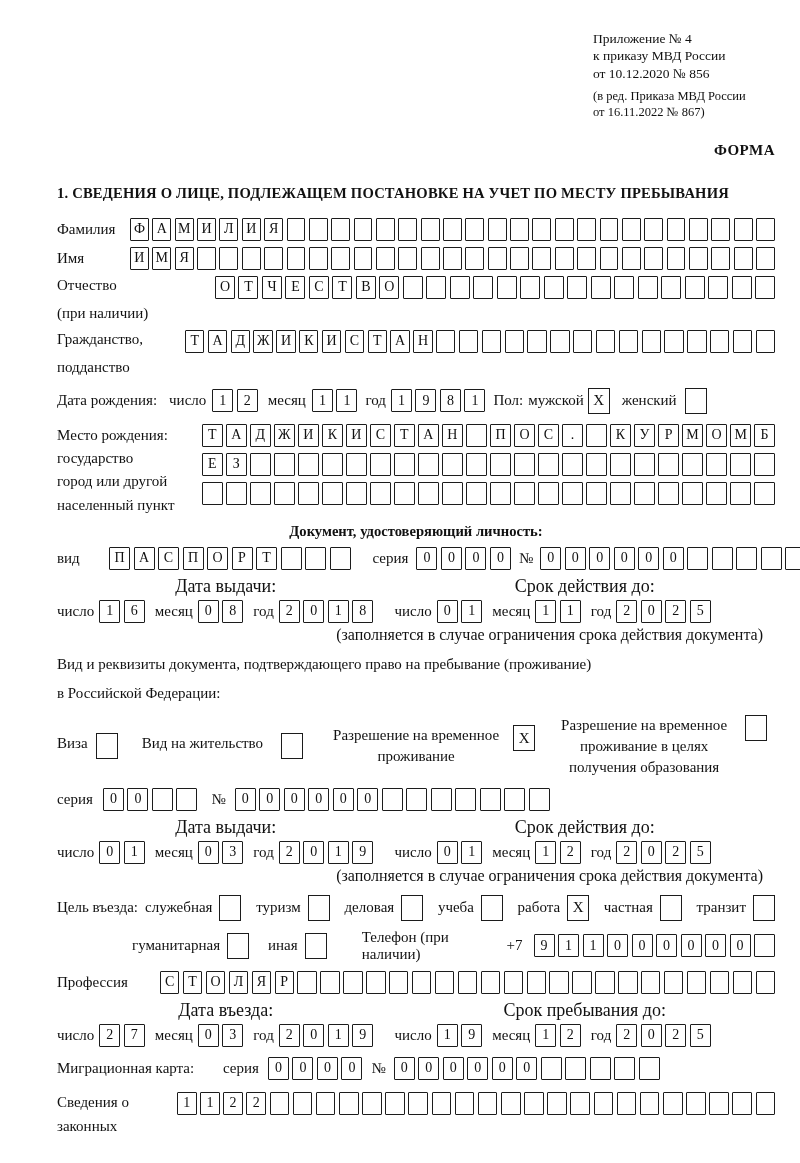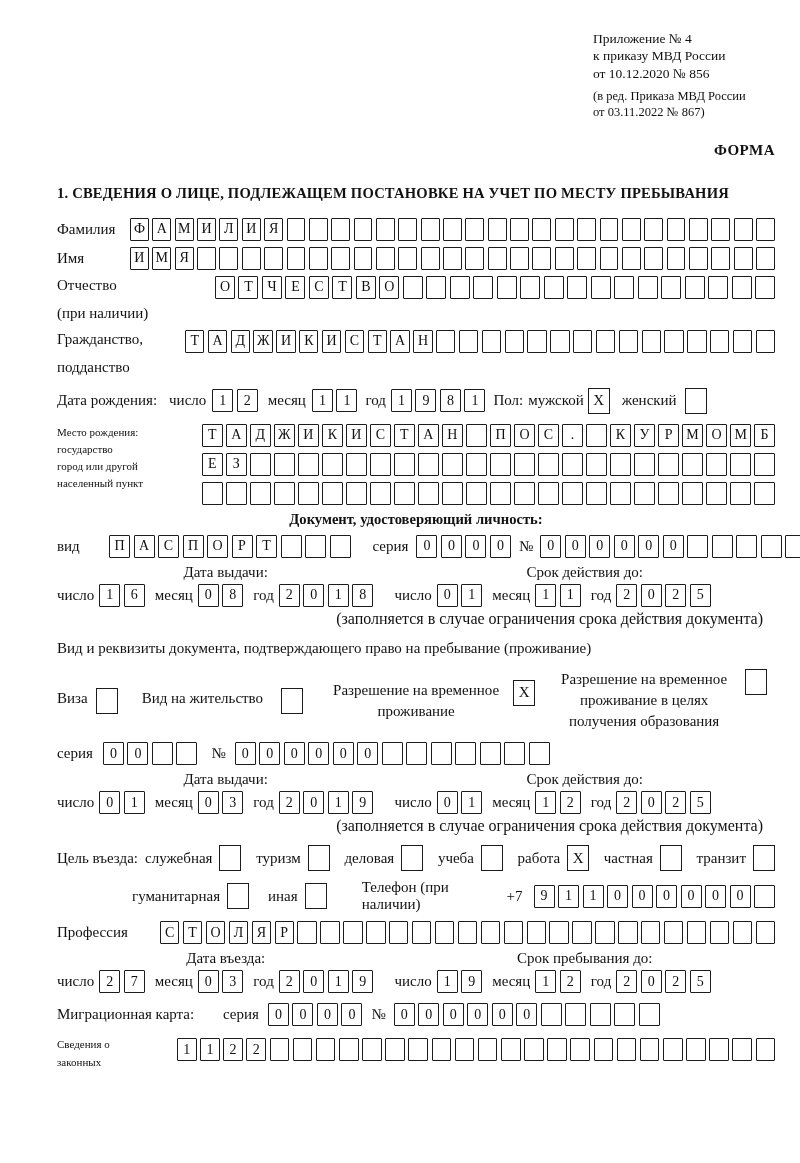--- a/index.html
+++ b/index.html
@@ -37,24 +37,24 @@
   .cells.fixed { flex: 0 0 auto; }
   .cells.fixed .cell { flex: 0 0 21px; }
   .cbox {
     width: 22px; height: 26px; border: 1.7px solid #1c1c1c; flex-shrink: 0;
     display: inline-flex; align-items: center; justify-content: center; font-size: 15px; background: #fff;
   }
   .w-name { width: 73px; }
   .w-pat { width: 158px; }
   .w-cit { width: 128px; }
   .stack { display: flex; flex-direction: column; }
-  .multi-label { width: 145px; flex-shrink: 0; font-size: 11px; line-height: 1.55; }
+  .multi-label { width: 145px; flex-shrink: 0; font-size: 15px; line-height: 1.55; }
 
   
-  .dl { display: flex; font-size: 15px; margin-bottom: 3px; margin-top: 4px; justify-content: flex-end; }
+  .dl { display: flex; font-size: 18px; margin-bottom: 3px; margin-top: 4px; justify-content: flex-end; }
   .dl .l { width: 47%; text-align: center; }
   .dl .r { flex: 1; text-align: center; }
   .dr { display: flex; align-items: center; }
   .dr .g { display: flex; align-items: center; }
   .dr .g.left { width: 47%; }
   .dr .g .dlab { font-size: 15px; margin-right: 5px; }
   .dr .g .dlab.m { margin-left: 10px; }
   .note {
     font-size: 16px; text-align: right; padding-right: 12px; margin-top: 3px; margin-bottom: 8px;
   }
@@ -81,21 +81,21 @@
 <body>
 
 <div class="page">
 
   <div class="hdr-right">
     <div>Приложение № 4</div>
     <div>к приказу МВД России</div>
     <div>от 10.12.2020 № 856</div>
     <div class="gap"></div>
     <div class="sm">(в ред. Приказа МВД России</div>
-    <div class="sm">от 03.11.2022 № 867)</div>
+    <div class="sm">от 16.11.2022 № 867)</div>
   </div>
 
   <div class="forma">ФОРМА</div>
 
 
   <div class="sec-heading">1. СВЕДЕНИЯ О ЛИЦЕ, ПОДЛЕЖАЩЕМ ПОСТАНОВКЕ НА УЧЕТ ПО МЕСТУ ПРЕБЫВАНИЯ</div>
 
   <div class="row">
     <div class="lbl w-name">Фамилия</div>
     <div class="cells">
@@ -428,20 +428,21 @@
           <span class="cell">2</span>
           <span class="cell">0</span>
           <span class="cell">2</span>
           <span class="cell">5</span>
         </div>
     </div>
   </div>
   <div class="note">(заполняется в случае ограничения срока действия документа)</div>
 
   <div class="plain-line">Вид и реквизиты документа, подтверждающего право на пребывание (проживание)</div>
+  <div class="plain-line" style="margin-top:4px">в Российской Федерации:</div>
 
   <div class="opts">
     <div class="opt">
       <span class="olabel">Виза</span>
       <span class="cbox"></span>
     </div>
     <div class="opt" style="margin-left:14px">
       <span class="olabel">Вид на жительство</span>
       <span class="cbox" style="margin-left:10px"></span>
     </div>

